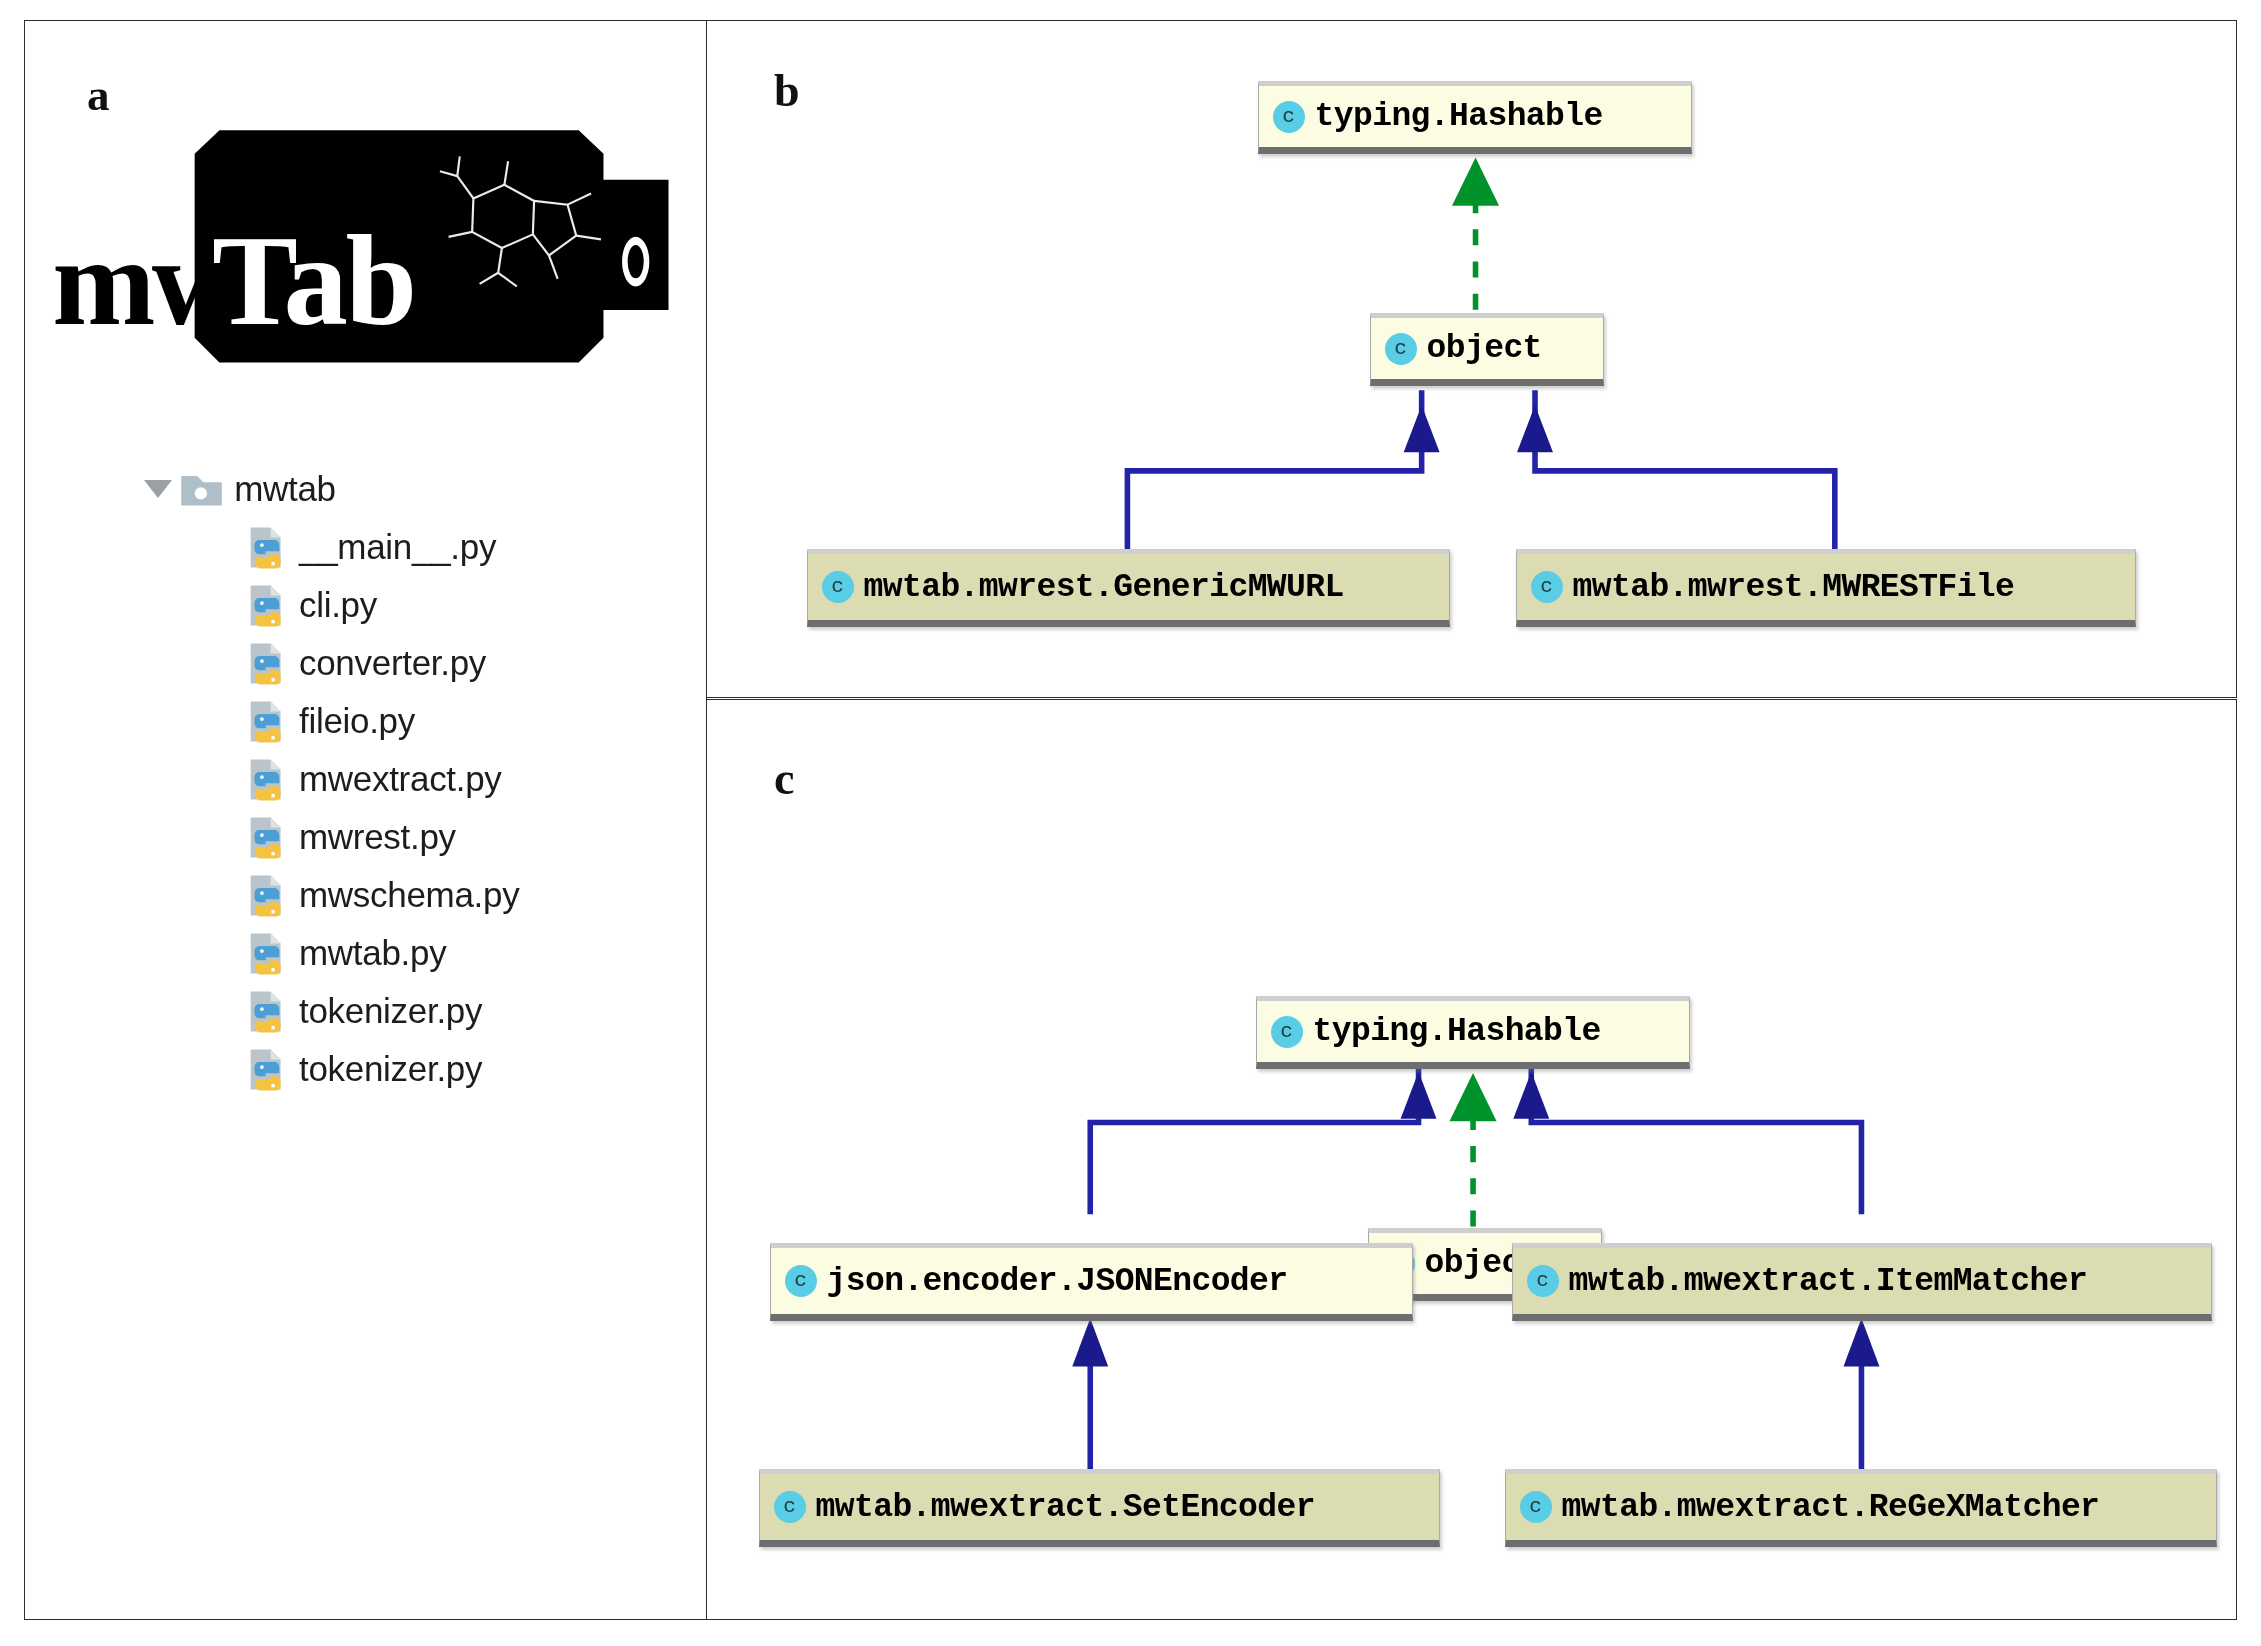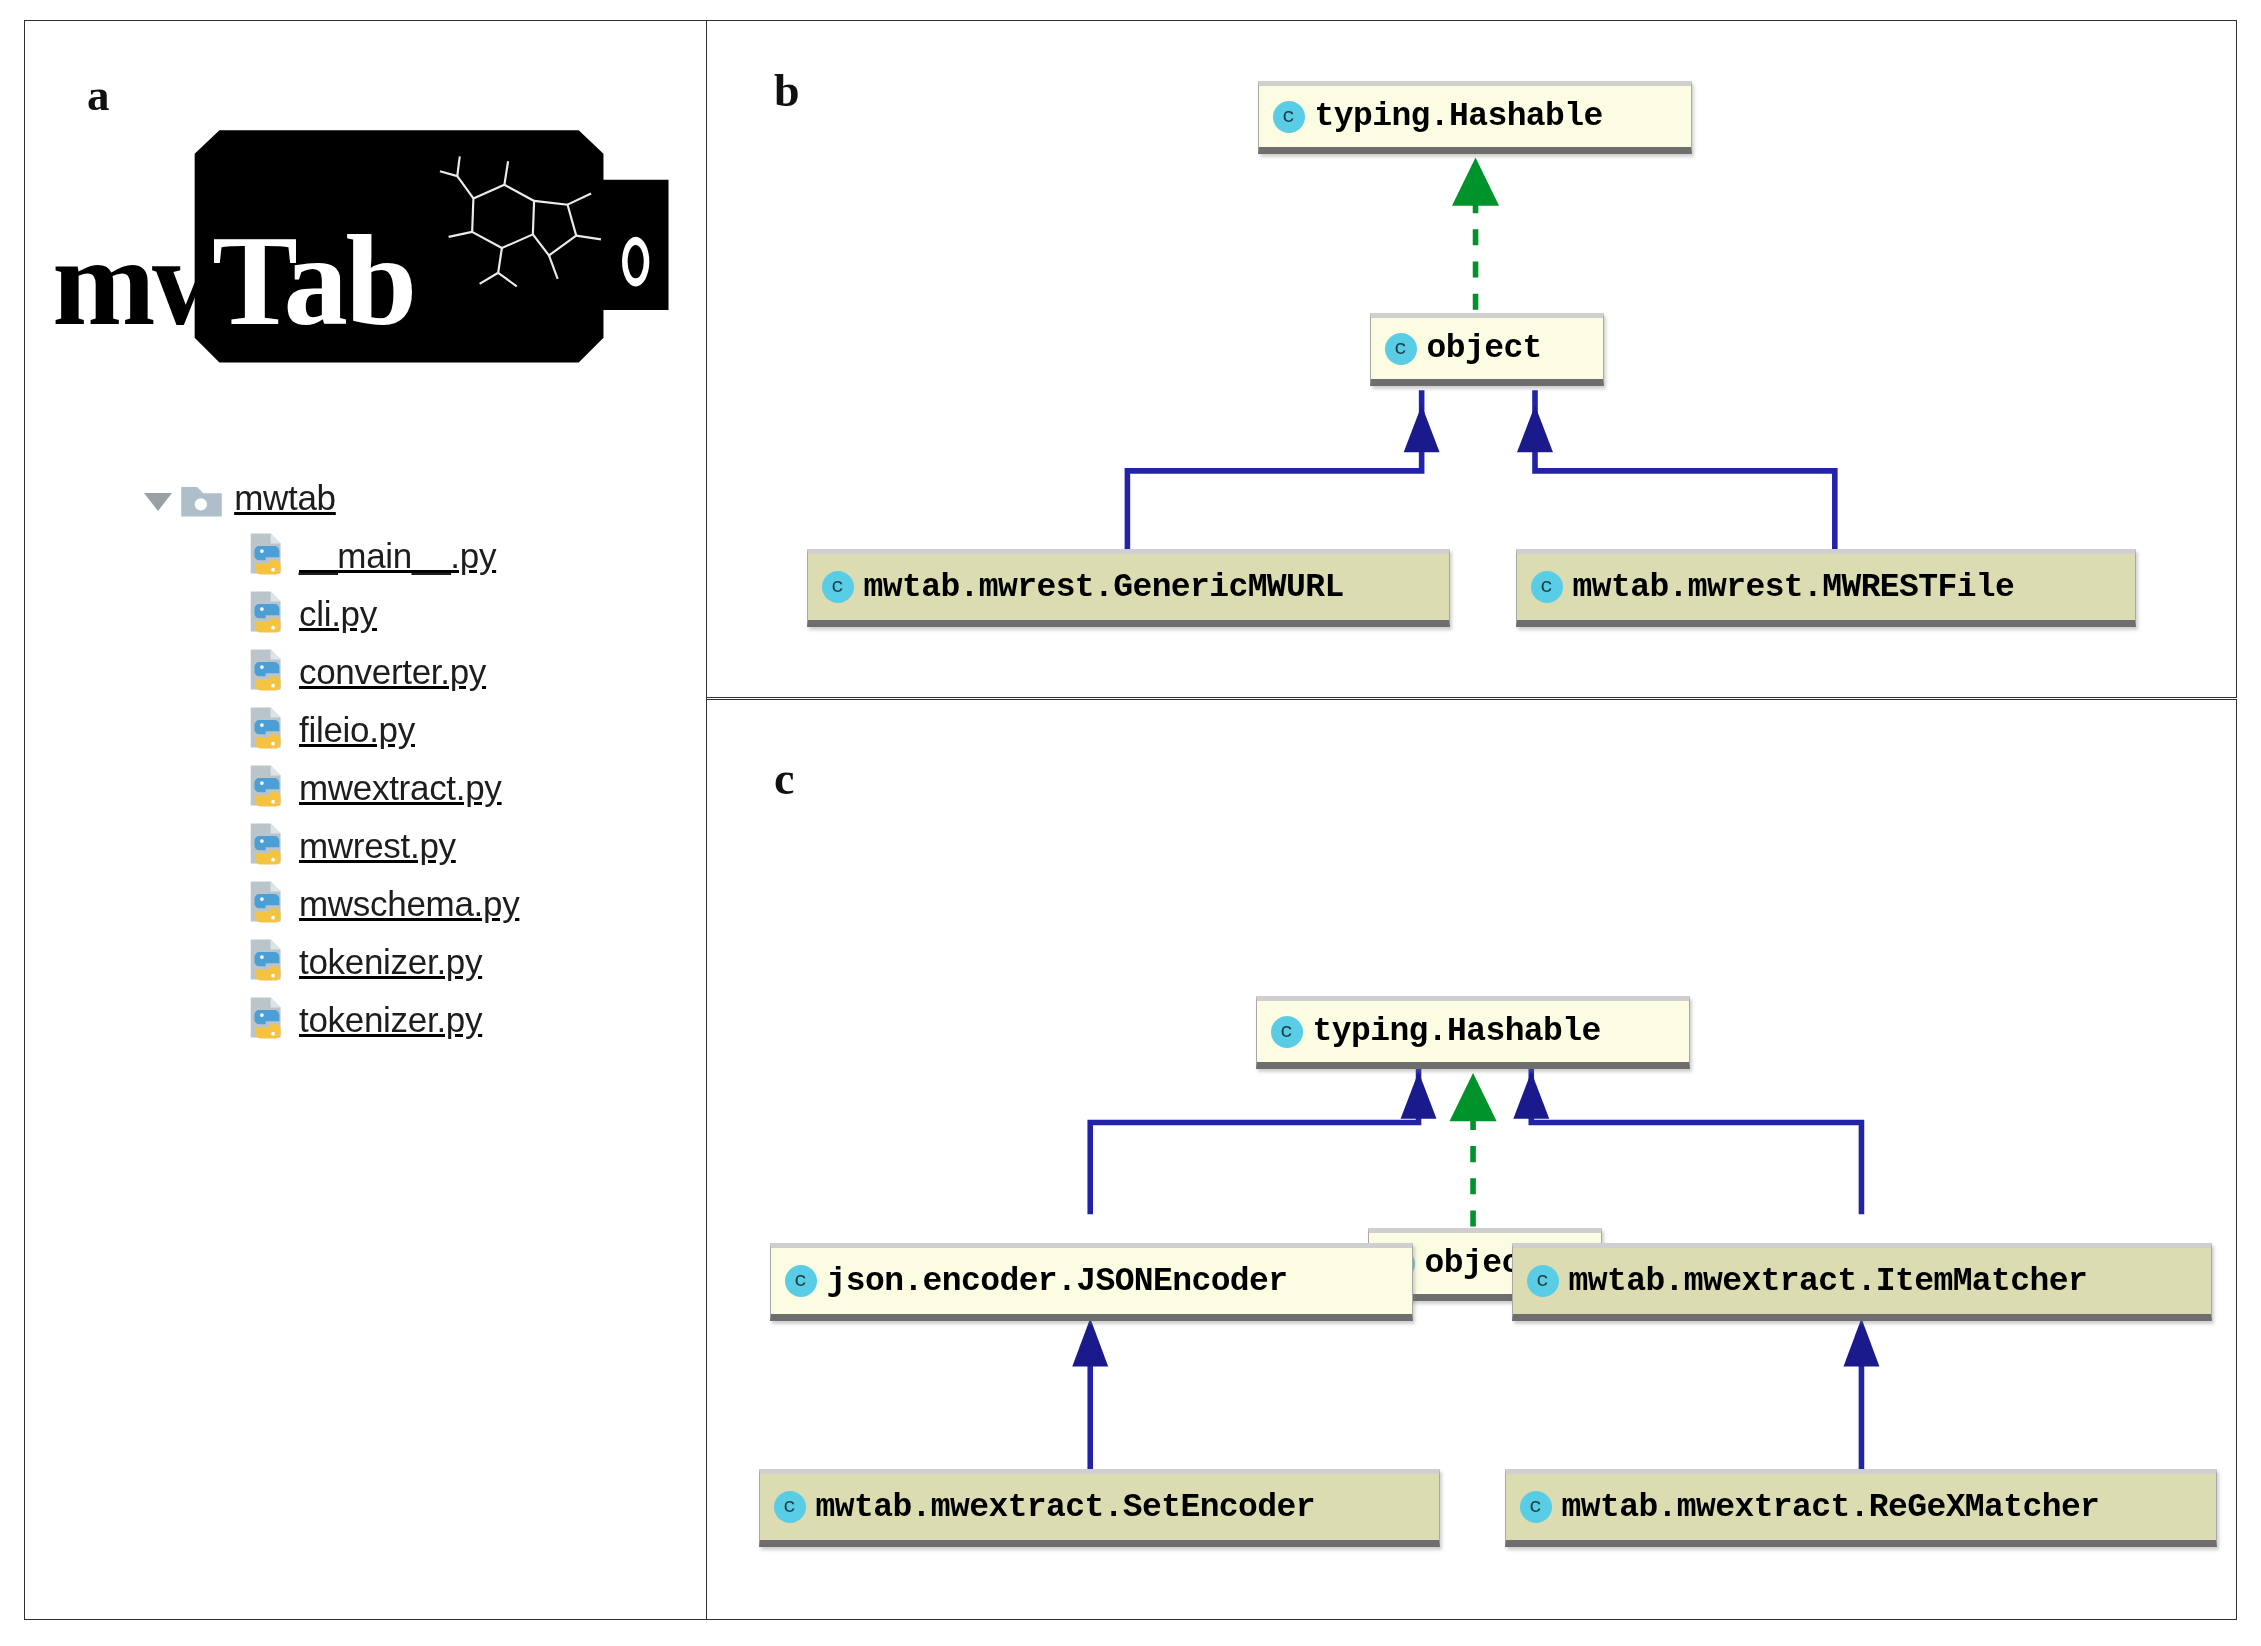--- a/index.html
+++ b/index.html
@@ -17,21 +17,21 @@
   #label-a{left:87px;top:73px;font-size:45px;}
   #label-b{left:774px;top:68px;font-size:46px;}
   #label-c{left:774px;top:756px;font-size:46px;}
 
   
   #logo-wrap{position:absolute;left:46px;top:124px;width:638px;height:248px;text-align:center;}
   #logo-svg{position:absolute;left:0;top:0;}
 
   
   #file-tree{position:absolute;left:142px;top:460px;width:533px;}
-  .tree-row{display:flex;align-items:flex-end;height:58px;text-decoration:underline;}
+  .tree-row{display:flex;align-items:center;height:58px;}
   .tree-row.root{padding-left:0px;}
   .tree-row.child{padding-left:105px;}
   .disclosure{width:32px;height:32px;flex:0 0 32px;display:flex;align-items:center;justify-content:center;margin-right:6.2px;}
   .disclosure i{display:block;width:0;height:0;border-left:14.2px solid transparent;border-right:14.2px solid transparent;border-top:18.6px solid #9aa0a3;}
   .ic{flex:0 0 auto;margin-right:11px;display:block;}
   .tree-label{font-family:"Liberation Sans",sans-serif;font-size:35px;color:#1d1d1d;letter-spacing:-0.3px;white-space:nowrap;}
 
   
   .uml{position:absolute;box-sizing:border-box;border:1.2px solid #a8a8a8;border-top:5.6px solid #cfcfcf;border-bottom:7.4px solid #6e6e6e;
        display:flex;align-items:center;box-shadow:1.9px 2.5px 3.1px rgba(120,120,120,.35);}
@@ -174,20 +174,31 @@
         <path d="M6 4 h32 l16 16 v48 H6 Z" fill="#b9c4cb"></path>
           <path d="M38 4 v16 h16 Z" fill="#dde4e8"></path>
         <path d="M30 24 h14 a8 8 0 0 1 8 8 v10 h-22 v5 h-10 a8 8 0 0 1 -8 -8 v-7 a8 8 0 0 1 8 -8 h10 z" fill="#4b9fd5"></path>
         <path d="M36 70 h-14 a8 8 0 0 1 -8 -8 v-10 h22 v-5 h10 a8 8 0 0 1 8 8 v7 a8 8 0 0 1 -8 8 h-10 z" fill="#f5c342"></path>
         <circle cx="24" cy="32" r="3" fill="#ffffff"></circle>
           <circle cx="42" cy="62" r="3" fill="#ffffff"></circle>
       </svg>
       <span class="tree-label">mwschema.py</span>
     </div>
 
+    <div class="tree-row child">
+      <svg class="ic" width="41" height="45" viewBox="0 0 66 72">
+        <path d="M6 4 h32 l16 16 v48 H6 Z" fill="#b9c4cb"></path>
+          <path d="M38 4 v16 h16 Z" fill="#dde4e8"></path>
+        <path d="M30 24 h14 a8 8 0 0 1 8 8 v10 h-22 v5 h-10 a8 8 0 0 1 -8 -8 v-7 a8 8 0 0 1 8 -8 h10 z" fill="#4b9fd5"></path>
+        <path d="M36 70 h-14 a8 8 0 0 1 -8 -8 v-10 h22 v-5 h10 a8 8 0 0 1 8 8 v7 a8 8 0 0 1 -8 8 h-10 z" fill="#f5c342"></path>
+        <circle cx="24" cy="32" r="3" fill="#ffffff"></circle>
+          <circle cx="42" cy="62" r="3" fill="#ffffff"></circle>
+      </svg>
+      <span class="tree-label">mwtab.py</span>
+    </div>
 
     <div class="tree-row child">
       <svg class="ic" width="41" height="45" viewBox="0 0 66 72">
         <path d="M6 4 h32 l16 16 v48 H6 Z" fill="#b9c4cb"></path>
           <path d="M38 4 v16 h16 Z" fill="#dde4e8"></path>
         <path d="M30 24 h14 a8 8 0 0 1 8 8 v10 h-22 v5 h-10 a8 8 0 0 1 -8 -8 v-7 a8 8 0 0 1 8 -8 h10 z" fill="#4b9fd5"></path>
         <path d="M36 70 h-14 a8 8 0 0 1 -8 -8 v-10 h22 v-5 h10 a8 8 0 0 1 8 8 v7 a8 8 0 0 1 -8 8 h-10 z" fill="#f5c342"></path>
         <circle cx="24" cy="32" r="3" fill="#ffffff"></circle>
           <circle cx="42" cy="62" r="3" fill="#ffffff"></circle>
       </svg>

